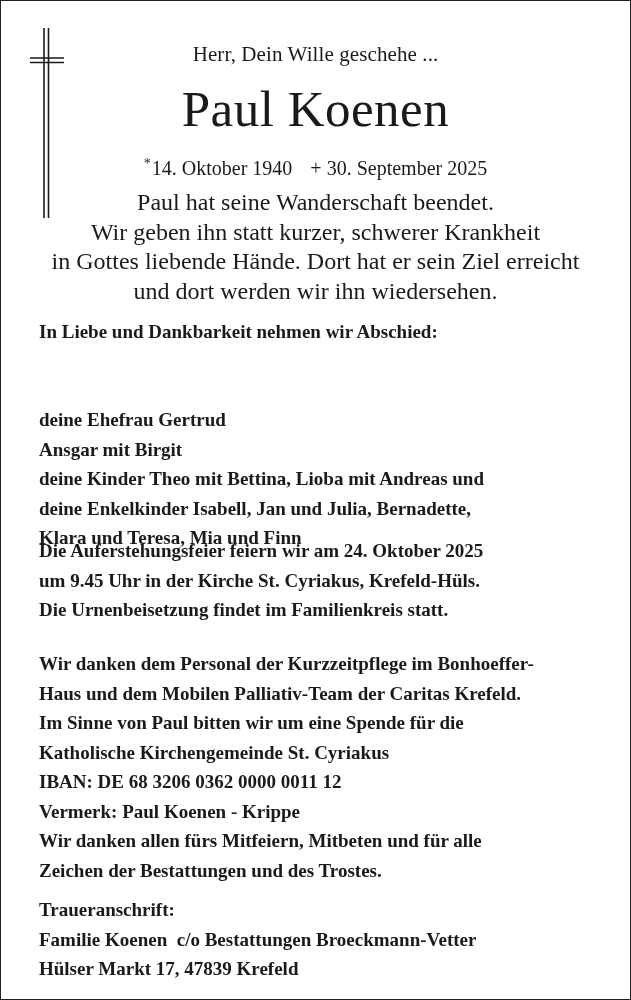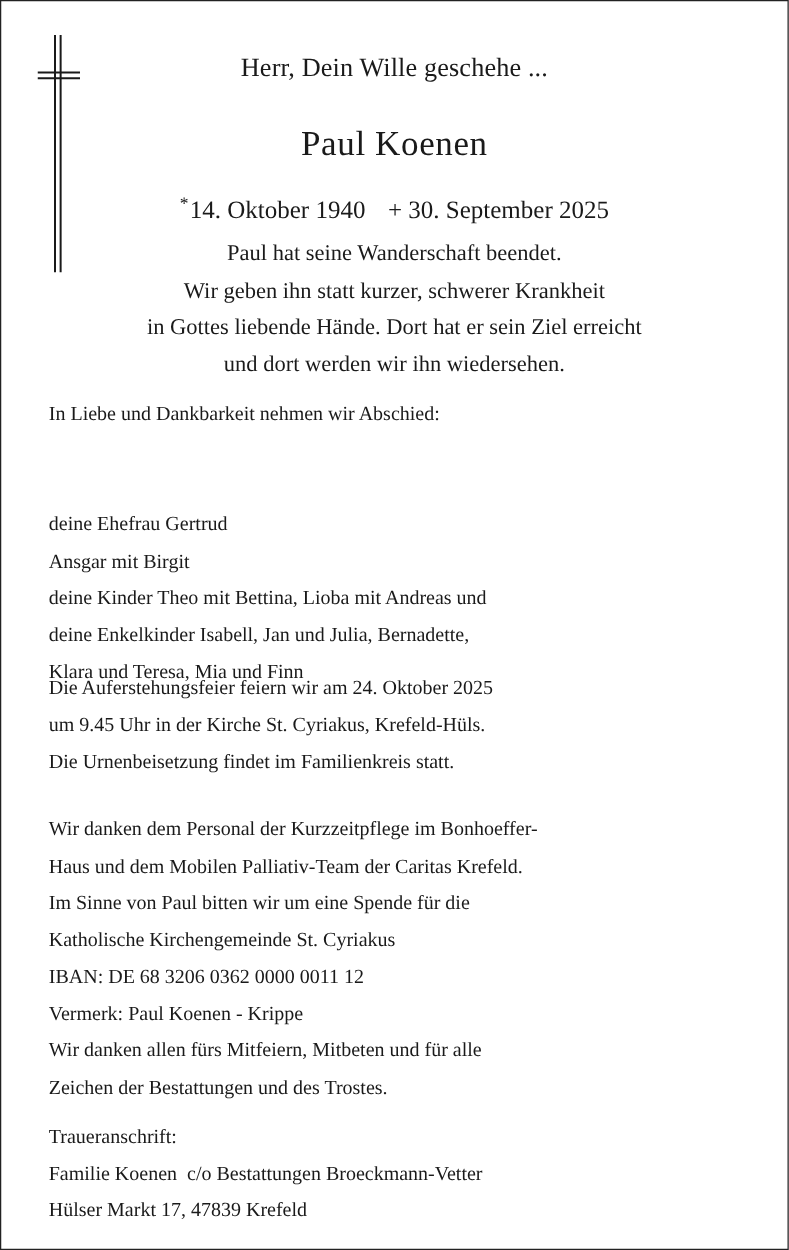--- a/index.html
+++ b/index.html
@@ -33,48 +33,49 @@
       left: 0;
       width: 631px;
       text-align: center;
     }
     .motto {
       top: 42px;
       font-size: 21px;
       letter-spacing: 0.1px;
     }
     .name {
-      top: 100px;
-      font-size: 28px;
+      top: 80px;
+      font-size: 51px;
       letter-spacing: 0.5px;
     }
     .dates {
       top: 156px;
       font-size: 20px;
       left: 0;
       width: 631px;
       text-align: center;
     }
     .dates .star {
       font-size: 14px;
       vertical-align: 7px;
       margin-right: 1px;
     }
     .dates .gap { display: inline-block; width: 18px; }
     .verse {
       top: 188px;
-      font-size: 18px;
+      font-size: 24px;
       line-height: 29.5px;
     }
     .body-text {
       position: absolute;
       left: 39px;
       width: 580px;
-      font-size: 16px;
+      font-size: 19px;
       line-height: 29.5px;
+      font-weight: bold;
     }
     .body-text div { white-space: nowrap; }
     .intro { top: 317px; }
     .family { top: 405px; }
     .funeral { top: 536px; }
     .thanks { top: 649px; }
     .address { top: 895px; }
   </style>
 </head>
 <body>

